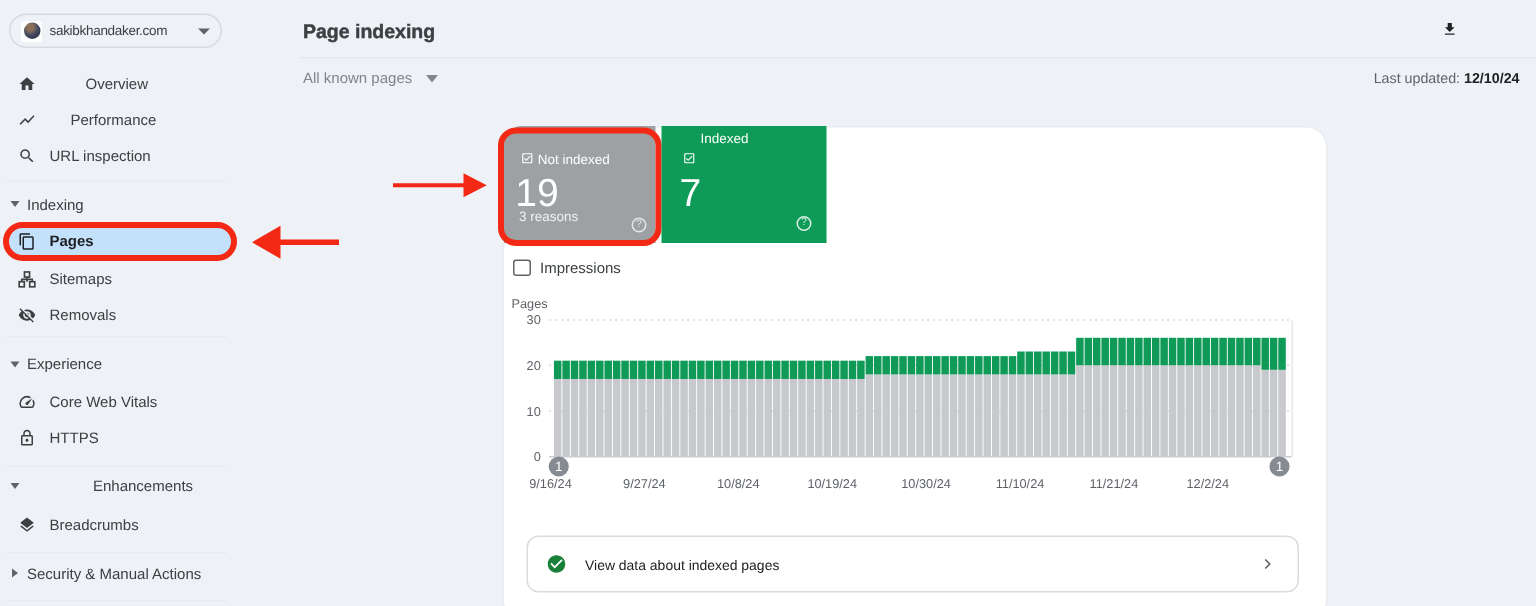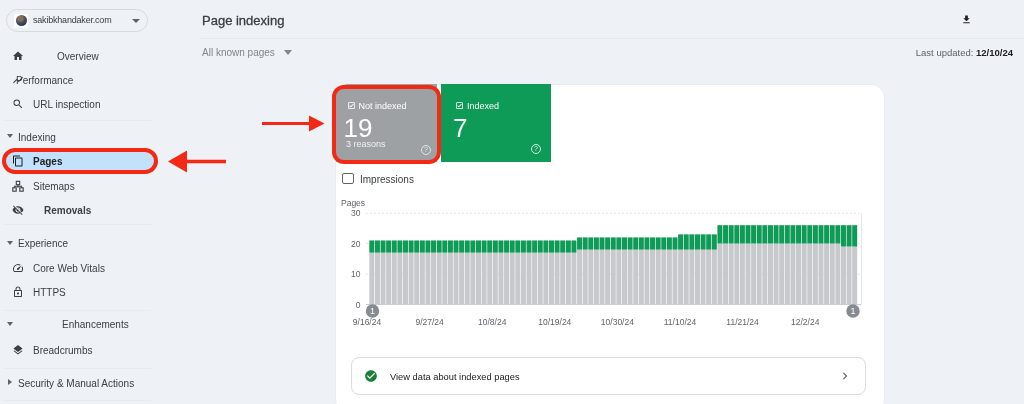--- a/index.html
+++ b/index.html
@@ -10,40 +10,40 @@
 </style>
 </head>
 <body>
 
 <div class="abs" style="left:6px;top:9px;width:142px;height:23px;border:1px solid #d6dadf;border-radius:12px;"></div>
 <div class="abs" style="left:14px;top:13.5px;width:14px;height:14px;background:#fff;border-radius:2px;"></div>
 <div class="abs" style="left:15.5px;top:15px;width:11px;height:11px;border-radius:50%;background:radial-gradient(circle at 38% 30%, #8a7059 0 22%, #474b60 48%, #1e2436 100%);"></div>
 <div class="abs" style="left:33px;top:9px;height:23px;line-height:23px;font-size:9px;letter-spacing:-0.2px;color:#3c4043;">sakibkhandaker.com</div>
 <div class="abs" style="left:132px;top:18.5px;width:0;height:0;border-left:4px solid transparent;border-right:4px solid transparent;border-top:4.5px solid #5f6368;"></div>
 
-<div class="abs" style="left:202px;top:13px;font-size:13px;color:#3c4043;font-weight:400;text-align:right;-webkit-text-stroke:0.3px #3c4043;">Page indexing</div>
+<div class="abs" style="left:202px;top:13px;font-size:13px;color:#3c4043;font-weight:700;text-align:right;-webkit-text-stroke:0.3px #3c4043;">Page indexing</div>
 <div class="abs" style="left:200px;top:38px;width:824px;height:1px;background:#e5e8ec;"></div>
 
 <svg class="abs ic" style="left:961px;top:14px;" width="11" height="11" viewBox="0 0 24 24">
     <path fill="#202124" d="M19 9h-4V3H9v6H5l7 7 7-7zM5 18v2h14v-2H5z"></path>
   </svg>
 <div class="abs" style="left:978px;top:14.5px;font-size:9px;font-weight:700;color:#202124;letter-spacing:0px;padding-left:46px;">EXPORT</div>
 
 <div class="abs" style="left:202px;top:46px;font-size:10px;line-height:13px;color:#80868b;">All known pages</div>
 <div class="abs" style="left:284px;top:50px;width:0;height:0;border-left:4.5px solid transparent;border-right:4.5px solid transparent;border-top:5px solid #80868b;"></div>
 <div class="abs" style="left:700px;top:46px;width:313px;text-align:right;font-size:9.5px;line-height:13px;color:#5f6368;">Last updated: <b style="color:#202124;">12/10/24</b></div>
 
 <svg class="abs ic" style="left:11.5px;top:49.6px;" width="12" height="12" viewBox="0 0 24 24">
     <path fill="#3c4043" d="M10 20v-6h4v6h5v-8h3L12 3 2 12h3v8z"></path>
   </svg>
 <div class="abs" style="left:33px;top:50.6px;font-size:10px;line-height:12px;font-weight:400;color:#3c4043;margin-left:24px;">Overview</div>
 <svg class="abs ic" style="left:11.5px;top:73.5px;" width="12" height="12" viewBox="0 0 24 24">
     <path fill="#3c4043" d="M3.5 18.49l6-6.01 4 4L22 6.92l-1.41-1.41-7.09 7.97-4-4L2 16.99z"></path>
   </svg>
-<div class="abs" style="left:16px;top:74.5px;font-size:10px;line-height:12px;font-weight:400;color:#3c4043;">Performance</div>
+<div class="abs" style="left:47px;top:74.5px;font-size:10px;line-height:12px;font-weight:400;color:#3c4043;">Performance</div>
 <svg class="abs ic" style="left:11.5px;top:97.5px;" width="12" height="12" viewBox="0 0 24 24">
     <path fill="#3c4043" d="M15.5 14h-.79l-.28-.27A6.471 6.471 0 0016 9.5 6.5 6.5 0 109.5 16c1.61 0 3.09-.59 4.23-1.57l.27.28v.79l5 4.99L20.49 19l-4.99-5zm-6 0C7.01 14 5 11.99 5 9.5S7.01 5 9.5 5 14 7.01 14 9.5 11.99 14 9.5 14z"></path>
   </svg>
 <div class="abs" style="left:33px;top:98.5px;font-size:10px;line-height:12px;font-weight:400;color:#3c4043;">URL inspection</div>
 <div class="abs" style="left:4px;top:120px;width:147px;height:1px;background:#e8eaed;"></div>
 <div class="abs" style="left:7px;top:134.3px;width:0;height:0;border-left:3.6px solid transparent;border-right:3.6px solid transparent;border-top:4px solid #5f6368;"></div>
 <div class="abs" style="left:18px;top:131.5px;font-size:10px;line-height:12px;font-weight:400;color:#3c4043;">Indexing</div>
 <div class="abs" style="left:4px;top:150px;width:151px;height:21px;border-radius:10.5px;background:#c3e1fb;"></div>
 <svg class="abs ic" style="left:11.5px;top:154.5px;" width="12" height="12" viewBox="0 0 24 24">
     <path fill="#202124" d="M16 1H4c-1.1 0-2 .9-2 2v14h2V3h12V1zm3 4H8c-1.1 0-2 .9-2 2v14c0 1.1.9 2 2 2h11c1.1 0 2-.9 2-2V7c0-1.1-.9-2-2-2zm0 16H8V7h11v14z"></path>
@@ -58,21 +58,21 @@
       <rect x="8.6" y="2.6" width="6.8" height="6.8"></rect>
       <rect x="1.6" y="15.6" width="6.8" height="6.8"></rect>
       <rect x="15.6" y="15.6" width="6.8" height="6.8"></rect>
       <path d="M12 9.4v3.1M5 15.6v-3.1h14v3.1M12 9.4v6.2"></path>
     </g>
   </svg>
 <div class="abs" style="left:33px;top:180.5px;font-size:10px;line-height:12px;font-weight:400;color:#3c4043;">Sitemaps</div>
 <svg class="abs ic" style="left:11.5px;top:204.0px;" width="12" height="12" viewBox="0 0 24 24">
     <path fill="#3c4043" d="M12 7c2.76 0 5 2.24 5 5 0 .65-.13 1.26-.36 1.83l2.92 2.92c1.51-1.26 2.7-2.89 3.43-4.75-1.73-4.39-6-7.5-11-7.5-1.4 0-2.74.25-3.98.7l2.16 2.16C10.74 7.13 11.35 7 12 7zM2 4.27l2.28 2.28.46.46C3.08 8.3 1.78 10.02 1 12c1.73 4.39 6 7.5 11 7.5 1.55 0 3.03-.3 4.38-.84l.42.42L19.73 22 21 20.73 3.27 3 2 4.27zM7.53 9.8l1.55 1.55c-.05.21-.08.43-.08.65 0 1.66 1.34 3 3 3 .22 0 .44-.03.65-.08l1.55 1.55c-.67.33-1.41.53-2.2.53-2.76 0-5-2.24-5-5 0-.79.2-1.53.53-2.2zm4.31-.78l3.15 3.15.02-.16c0-1.66-1.34-3-3-3l-.17.01z"></path>
   </svg>
-<div class="abs" style="left:44px;top:205.0px;font-size:10px;line-height:12px;font-weight:700;color:#3c4043;">Removals</div>
+<div class="abs" style="left:33px;top:205.0px;font-size:10px;line-height:12px;font-weight:400;color:#3c4043;">Removals</div>
 <div class="abs" style="left:4px;top:224px;width:147px;height:1px;background:#e8eaed;"></div>
 <div class="abs" style="left:7px;top:240.8px;width:0;height:0;border-left:3.6px solid transparent;border-right:3.6px solid transparent;border-top:4px solid #5f6368;"></div>
 <div class="abs" style="left:18px;top:238.0px;font-size:10px;line-height:12px;font-weight:400;color:#3c4043;">Experience</div>
 <svg class="abs ic" style="left:11.5px;top:261.5px;" width="12" height="12" viewBox="0 0 24 24">
     <path fill="#3c4043" d="M20.38 8.57l-1.23 1.85a8 8 0 01-.22 7.58H5.07A8 8 0 0115.58 6.85l1.85-1.23A10 10 0 003.35 19a2 2 0 001.72 1h13.85a2 2 0 001.74-1 10 10 0 00-.27-10.44zm-9.79 6.84a2 2 0 002.83 0l5.66-8.49-8.49 5.66a2 2 0 000 2.83z"></path>
   </svg>
 <div class="abs" style="left:33px;top:262.5px;font-size:10px;line-height:12px;font-weight:400;color:#3c4043;">Core Web Vitals</div>
 <svg class="abs ic" style="left:11.5px;top:286.0px;" width="12" height="12" viewBox="0 0 24 24">
     <path fill="#3c4043" d="M18 8h-1V6c0-2.76-2.24-5-5-5S7 3.24 7 6v2H6c-1.1 0-2 .9-2 2v10c0 1.1.9 2 2 2h12c1.1 0 2-.9 2-2V10c0-1.1-.9-2-2-2zM9 6c0-1.66 1.34-3 3-3s3 1.34 3 3v2H9V6zm9 14H6V10h12v10zm-6-3c1.1 0 2-.9 2-2s-.9-2-2-2-2 .9-2 2 .9 2 2 2z"></path>
   </svg>
@@ -99,21 +99,21 @@
 <div class="abs" style="left:343.5px;top:114.5px;font-size:26px;line-height:26px;color:#fff;">19</div>
 <div class="abs" style="left:346px;top:138.5px;font-size:9px;line-height:10px;color:#eff1f2;">3 reasons</div>
 <div class="abs" style="left:421px;top:144.5px;width:10px;height:10px;border:1px solid #e3e6e8;border-radius:50%;color:#e3e6e8;font-size:7px;line-height:8.5px;text-align:center;">?</div>
 
 <div class="abs" style="left:331.5px;top:84.5px;width:109px;height:79px;border:4px solid #f32915;border-radius:12px;"></div>
 
 <div class="abs" style="left:441px;top:84px;width:110px;height:78px;background:#0d9b57;"></div>
 <svg class="abs ic" style="left:455px;top:101px;" width="9" height="9" viewBox="0 0 24 24">
     <path fill="#fff" d="M19 3H5c-1.1 0-2 .9-2 2v14c0 1.1.9 2 2 2h14c1.1 0 2-.9 2-2V5c0-1.1-.9-2-2-2zm0 16H5V5h14v14zM17.99 9l-1.41-1.42-6.59 6.59-2.58-2.57-1.42 1.41 4 3.99z"></path>
   </svg>
-<div class="abs" style="left:467px;top:101px;font-size:9px;line-height:11px;color:#fff;">Indexed</div>
+<div class="abs" style="left:467px;top:87px;font-size:9px;line-height:11px;color:#fff;">Indexed</div>
 <div class="abs" style="left:453px;top:114.5px;font-size:26px;line-height:26px;color:#fff;">7</div>
 <div class="abs" style="left:531px;top:144px;width:10px;height:10px;border:1px solid #d9f0e2;border-radius:50%;color:#d9f0e2;font-size:7px;line-height:8.5px;text-align:center;">?</div>
 
 <svg class="abs ic" style="left:262px;top:115px;" width="63" height="17" viewBox="0 0 63 17">
     <path fill="#f32915" d="M0 7.1 L47 7.1 L47 0.5 L62.5 8.5 L47 16.5 L47 9.9 L0 9.9 Z"></path>
   </svg>
 
 <div class="abs" style="left:342px;top:172.5px;width:11.5px;height:11.5px;border:1.6px solid #5f6368;border-radius:2px;"></div>
 <div class="abs" style="left:360px;top:173.5px;font-size:10px;line-height:12px;color:#3c4043;">Impressions</div>
 

